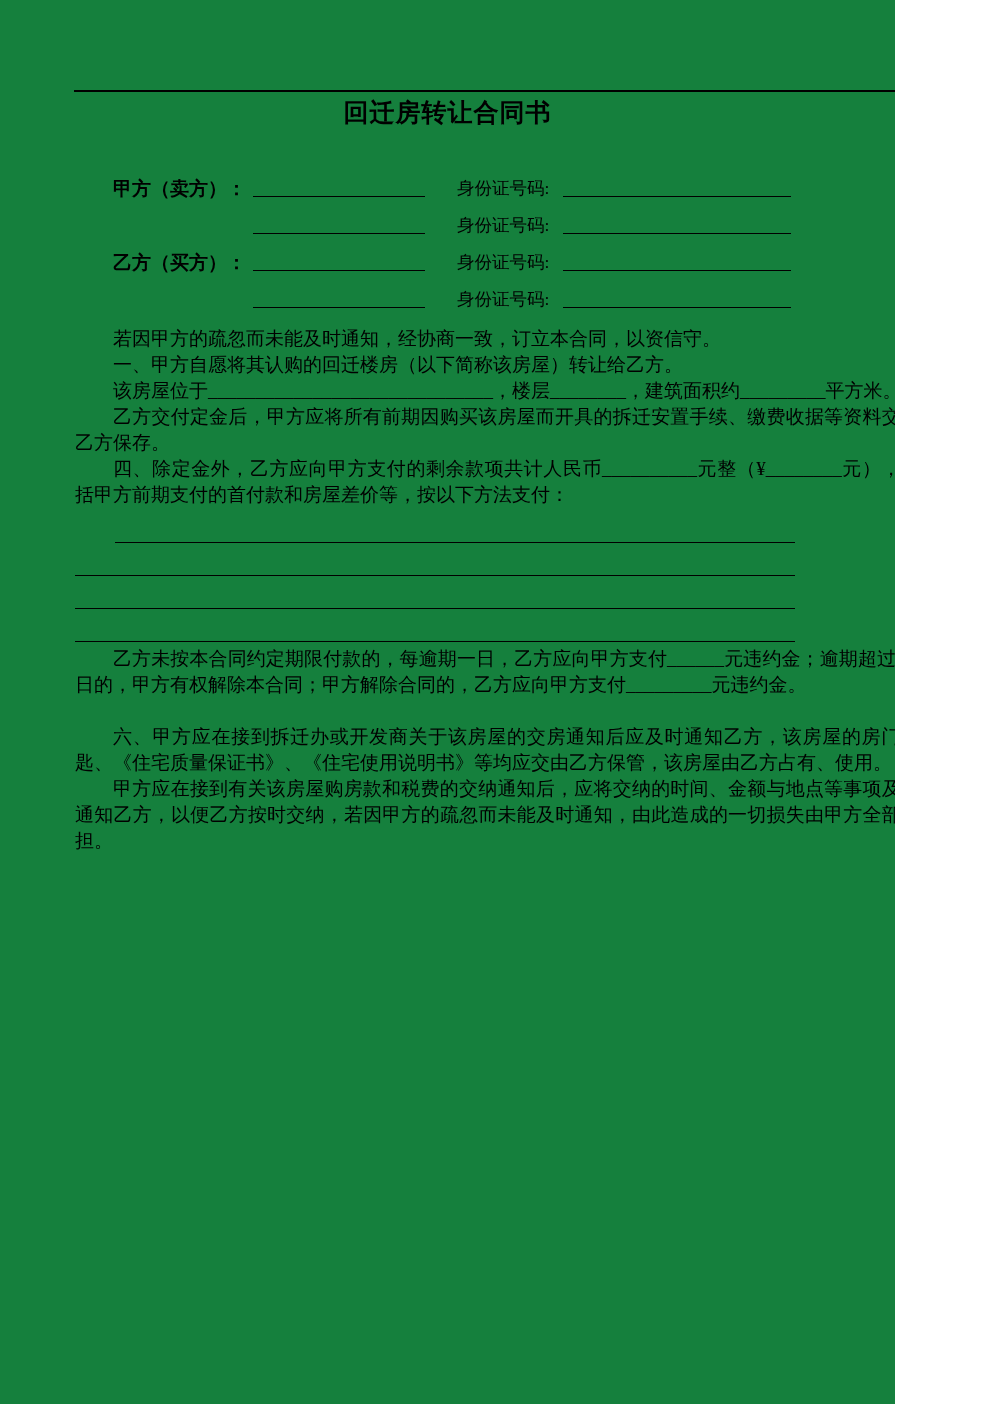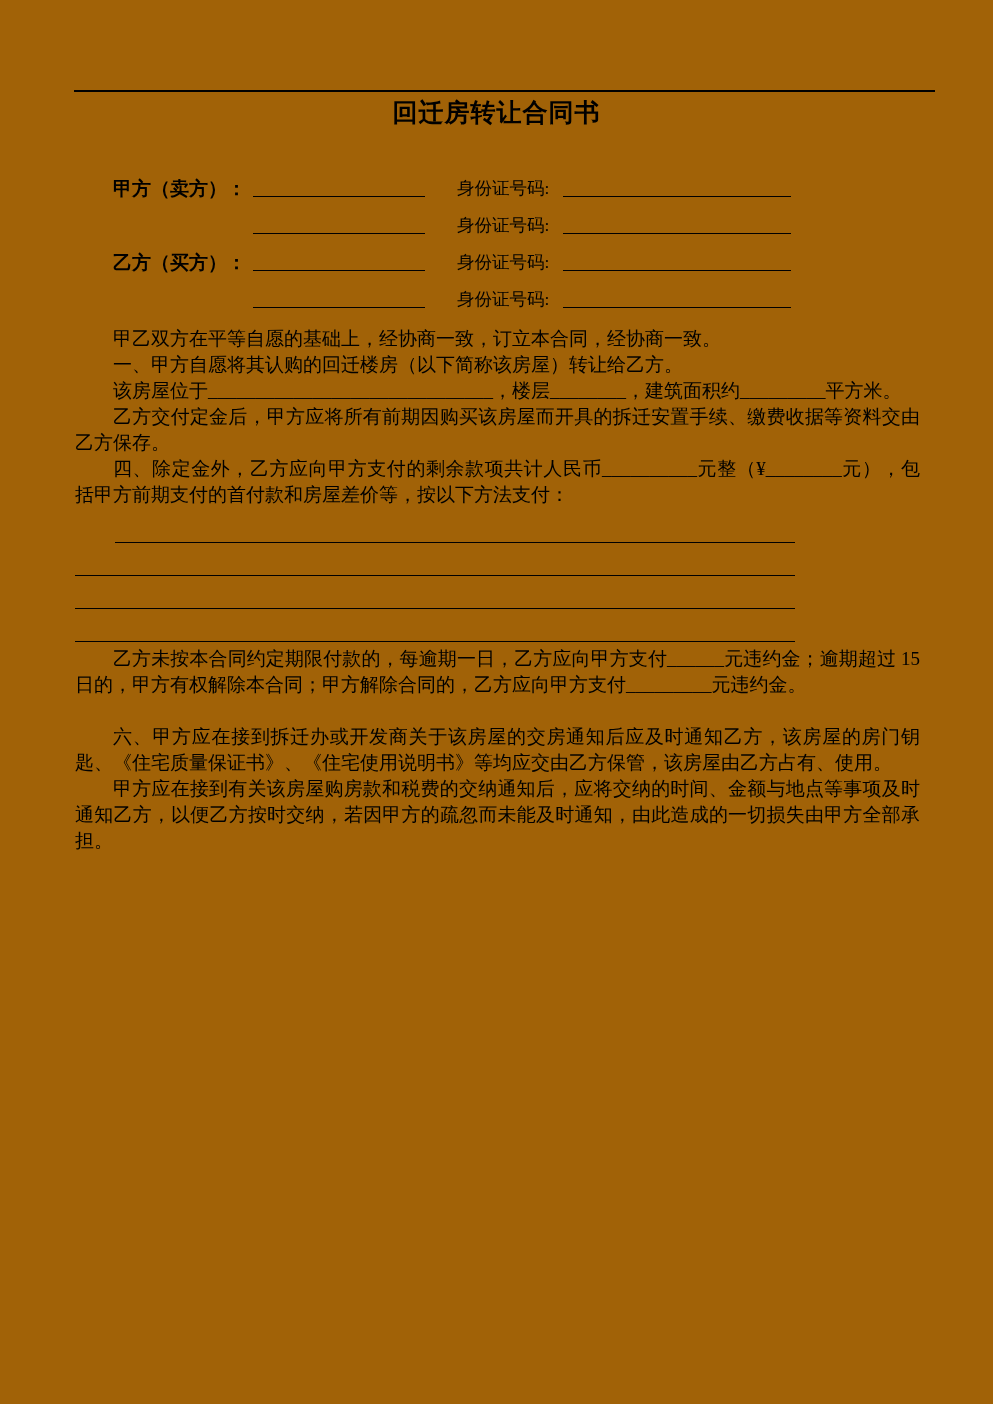--- a/index.html
+++ b/index.html
@@ -2,23 +2,23 @@
 <html><head>
 <meta charset="utf-8">
 <style>
   html, body {
     margin: 0;
     padding: 0;
     background: #ffffff;
   }
   .page {
     position: relative;
-    width: 993px;
+    width: 895px;
     height: 1404px;
-    background: #a16207;
+    background: #15803d;
     color: #000000;
     font-family: "Liberation Serif", "DejaVu Serif", serif;
     overflow: hidden;
   }
   .top-rule {
     position: absolute;
     top: 90px;
     left: 74px;
     width: 861px;
     border-top: 2px solid #000000;
@@ -135,21 +135,21 @@
     </div>
     <div class="party-row">
       <span class="party-label"></span>
       <span class="blank name-blank"></span>
       <span class="id-label">身份证号码:</span>
       <span class="blank id-blank"></span>
     </div>
   </div>
 
   <div class="body-text">
-    <p class="para">甲乙双方在平等自愿的基础上，经协商一致，订立本合同，经协商一致。</p>
+    <p class="para">若因甲方的疏忽而未能及时通知，经协商一致，订立本合同，以资信守。</p>
     <p class="para">一、甲方自愿将其认购的回迁楼房（以下简称该房屋）转让给乙方。</p>
     <p class="para">该房屋位于______________________________，楼层________，建筑面积约_________平方米。</p>
     <p class="para">乙方交付定金后，甲方应将所有前期因购买该房屋而开具的拆迁安置手续、缴费收据等资料交由乙方保存。</p>
     <p class="para">四、除定金外，乙方应向甲方支付的剩余款项共计人民币__________元整（¥________元），包括甲方前期支付的首付款和房屋差价等，按以下方法支付：</p>
 
     <div class="fill-lines">
       <div class="fill-line indent"></div>
       <div class="fill-line"></div>
       <div class="fill-line"></div>
       <div class="fill-line"></div>

